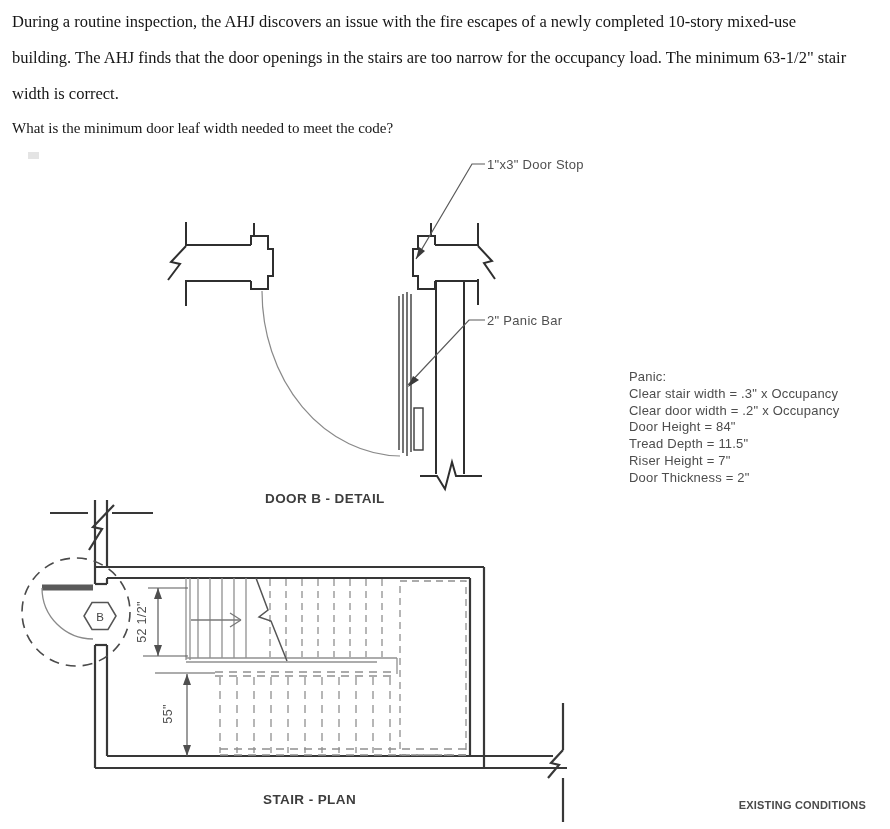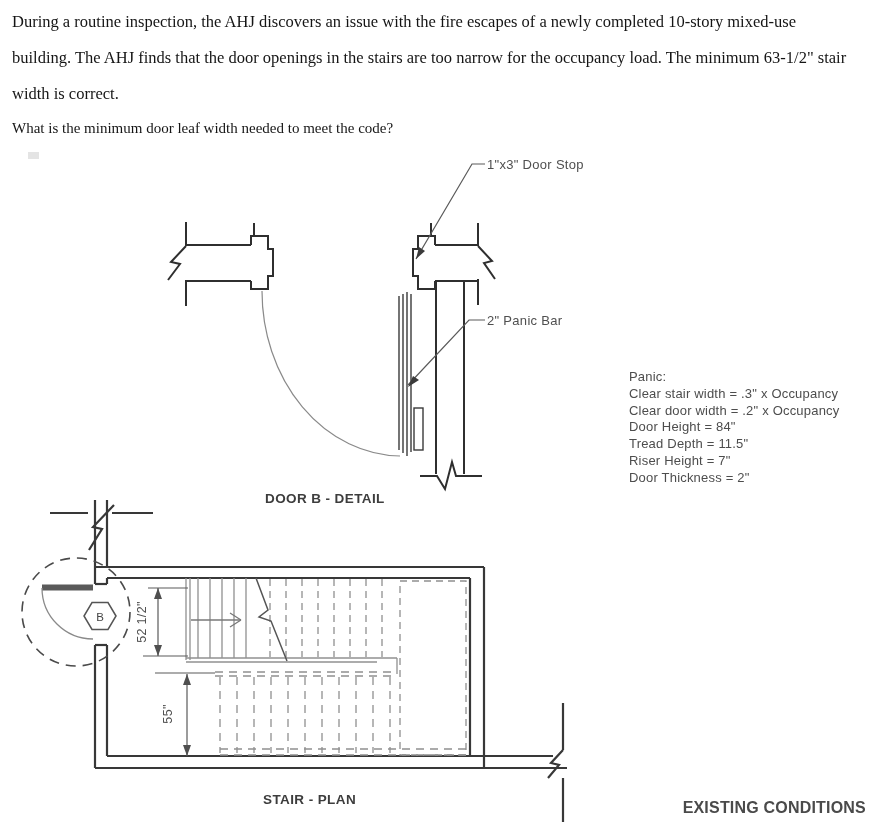--- a/index.html
+++ b/index.html
@@ -5,21 +5,21 @@
   html,body{margin:0;padding:0;background:#ffffff;}
   .page{position:relative;width:890px;height:829px;background:#fff;overflow:hidden;
         font-family:"Liberation Sans",sans-serif;}
   .para{position:absolute;left:12px;top:4px;width:872px;
         font-family:"Liberation Serif",serif;font-size:16.5px;line-height:36px;
         color:#151515;white-space:nowrap;}
   .prompt{position:absolute;left:12px;top:120px;width:872px;
         font-family:"Liberation Serif",serif;font-size:15px;color:#151515;white-space:nowrap;}
   .notes{position:absolute;left:629px;top:369px;width:250px;
         font-size:13px;line-height:16.8px;color:#4d4d4d;letter-spacing:0.2px;}
-  .existing{position:absolute;right:24px;top:799px;font-size:16px;font-weight:700;
+  .existing{position:absolute;right:24px;top:799px;font-size:11px;font-weight:700;
         color:#4a4a4a;letter-spacing:0.2px;}
   svg{position:absolute;left:0;top:140px;}
   svg text{font-family:"Liberation Sans",sans-serif;}
   .lbl{font-size:13px;fill:#4f4f4f;letter-spacing:0.3px;}
   .ttl{font-size:13.5px;font-weight:700;fill:#3d3d3d;letter-spacing:0.4px;}
   .dim{font-size:12.5px;fill:#4f4f4f;letter-spacing:0.3px;}
   .tag{font-size:11.5px;fill:#444;}
 </style>
 </head>
 <body>

